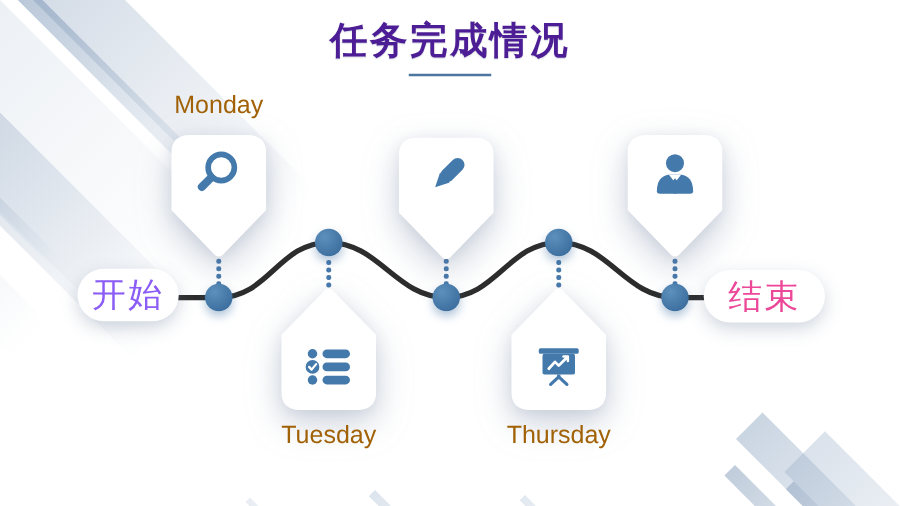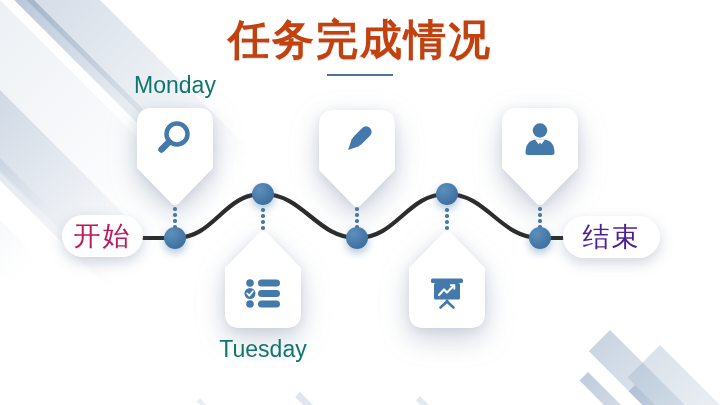--- a/index.html
+++ b/index.html
@@ -20,22 +20,22 @@
   .s6{left:610px;top:330px;width:240px;height:30px;background:linear-gradient(90deg,rgba(150,172,198,.5),rgba(150,172,198,0) 90%);}
   .s7{left:660px;top:345px;width:220px;height:46px;background:linear-gradient(90deg,rgba(150,172,198,.35),rgba(150,172,198,0) 90%);}
   .s8{left:588px;top:372px;width:190px;height:12px;background:linear-gradient(90deg,rgba(130,155,185,.5),rgba(130,155,185,0) 90%);}
   .s9{left:635px;top:385px;width:160px;height:9px;background:linear-gradient(90deg,rgba(130,155,185,.45),rgba(130,155,185,0) 90%);}
   .s10{left:300px;top:392px;width:120px;height:7px;background:linear-gradient(90deg,rgba(140,165,195,.30),rgba(140,165,195,0) 90%);}
   .s11{left:420px;top:396px;width:110px;height:6px;background:linear-gradient(90deg,rgba(140,165,195,.25),rgba(140,165,195,0) 90%);}
   .s12{left:200px;top:398px;width:90px;height:5px;background:linear-gradient(90deg,rgba(140,165,195,.2),rgba(140,165,195,0) 90%);}
   
   .title-wrap{position:absolute;top:12px;left:0;width:100%;text-align:center;z-index:2;}
   .title{
-    display:inline-block;font-size:42px;font-weight:bold;letter-spacing:2px;
-    color:#c2410c;text-shadow:0 1px 1px rgba(80,100,130,.25);
+    display:inline-block;font-size:30px;font-weight:bold;letter-spacing:2px;
+    color:#4c1d95;text-shadow:0 1px 1px rgba(80,100,130,.25);
   }
   .title-underline{width:66px;height:2px;background:#4a76a0;margin:6px auto 0;}
   
   .wave{position:absolute;left:0;top:0;z-index:1;pointer-events:none;}
   
   .node{
     position:absolute;width:22px;height:22px;border-radius:50%;z-index:3;
     background:radial-gradient(circle at 35% 30%, #5e90bd, #3d6f9f 75%);
     box-shadow:0 4px 8px rgba(61,111,159,.4);
   }
@@ -43,33 +43,33 @@
   .dots{position:absolute;z-index:1;display:flex;flex-direction:column;align-items:center;gap:2.5px;}
   .dots i{display:block;width:3.5px;height:3.5px;border-radius:50%;background:#4779ab;}
   
   .card{position:absolute;width:76px;height:100px;z-index:2;}
   .card .shape{filter:drop-shadow(0 10px 14px rgba(96,116,148,.28)) drop-shadow(0 3px 5px rgba(96,116,148,.15));}
   .card .icon{position:absolute;left:16px;width:44px;height:44px;}
   .card.down .icon{top:9px;}
   .card.up .icon{top:44px;}
   
   .day-label{
-    position:absolute;z-index:2;font-size:23px;color:#0f766e;line-height:1.3;
+    position:absolute;z-index:2;font-size:20px;color:#a16207;line-height:1.3;
     width:120px;text-align:center;
   }
   .day-label.wrapped{width:104px;text-align:left;word-break:break-all;}
   
   .pill{
     position:absolute;z-index:3;background:#ffffff;border-radius:22px;
     display:flex;align-items:center;justify-content:center;
     box-shadow:0 5px 14px rgba(100,120,150,.3);
     font-size:27px;letter-spacing:2px;
   }
-  .pill.start{left:62px;top:215px;width:81px;height:42px;color:#be185d;}
-  .pill.end{left:563px;top:216px;width:97px;height:42px;color:#4c1d95;font-family:Liberation Serif, serif;}
+  .pill.start{left:62px;top:215px;width:81px;height:42px;color:#8b5cf6;}
+  .pill.end{left:563px;top:216px;width:97px;height:42px;color:#ec4899;font-family:Liberation Serif, serif;}
 </style>
 </head>
 <body>
 
 <div class="slide">
 
   <div class="deco">
     <div class="streak s0"></div>
     <div class="streak s1"></div>
     <div class="streak s2"></div>
@@ -194,20 +194,21 @@
   </div>
 
   <div class="node" style="left:164px;top:227px;"></div>
   <div class="node" style="left:252px;top:183px;"></div>
   <div class="node" style="left:346px;top:227px;"></div>
   <div class="node" style="left:436px;top:183px;"></div>
   <div class="node" style="left:529px;top:227px;"></div>
 
   <div class="day-label" style="left:115px;top:71px;">Monday</div>
   <div class="day-label" style="left:203px;top:335px;">Tuesday</div>
+  <div class="day-label" style="left:387px;top:335px;">Thursday</div>
 
   <div class="pill start">
     <span>开始</span>
   </div>
   <div class="pill end">
     <span>结束</span>
   </div>
 
 </div>
 

